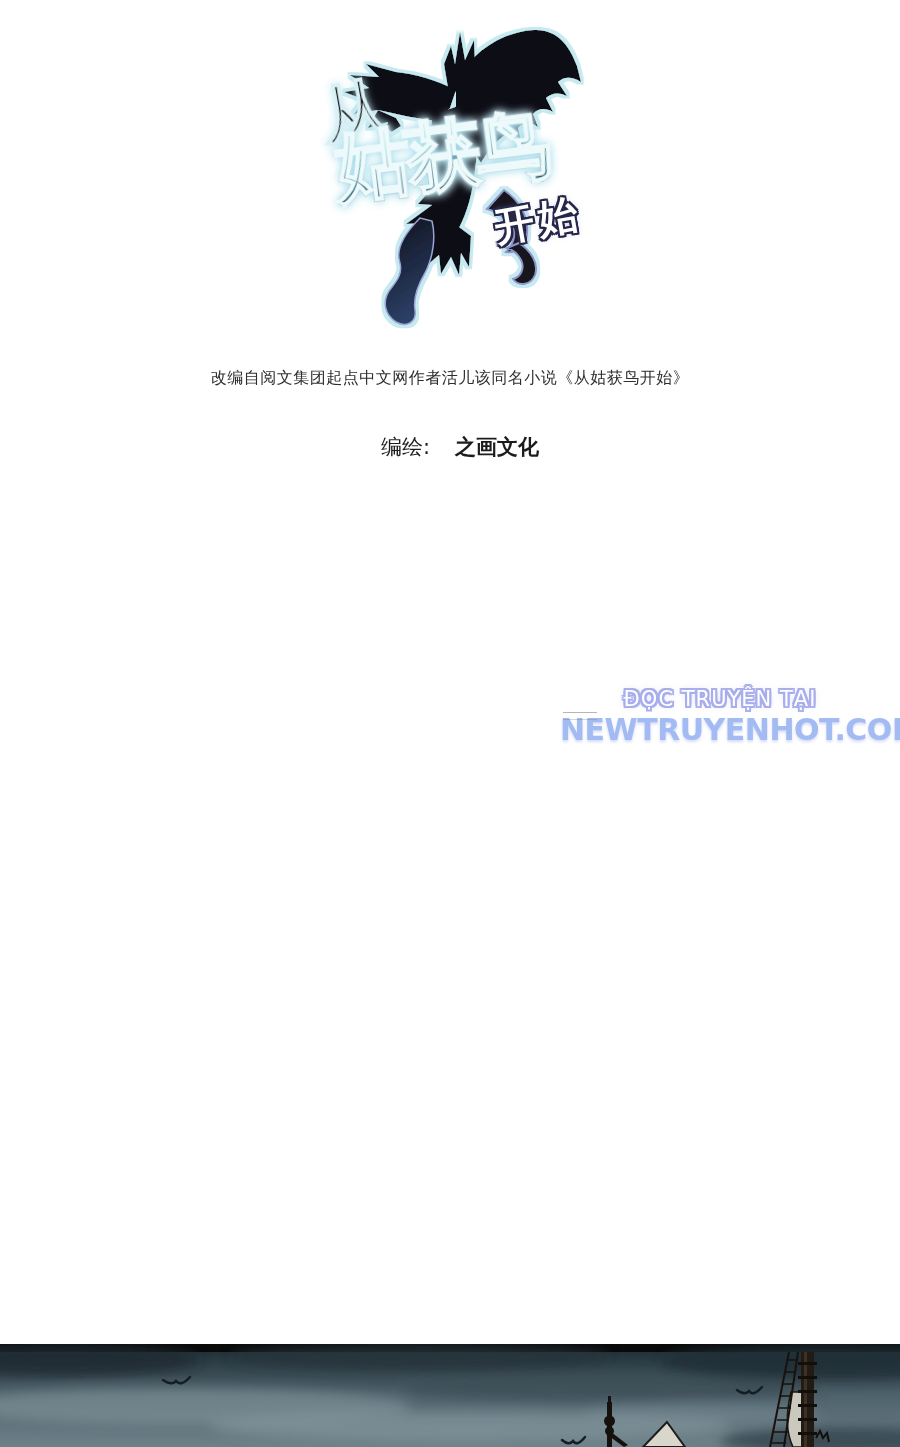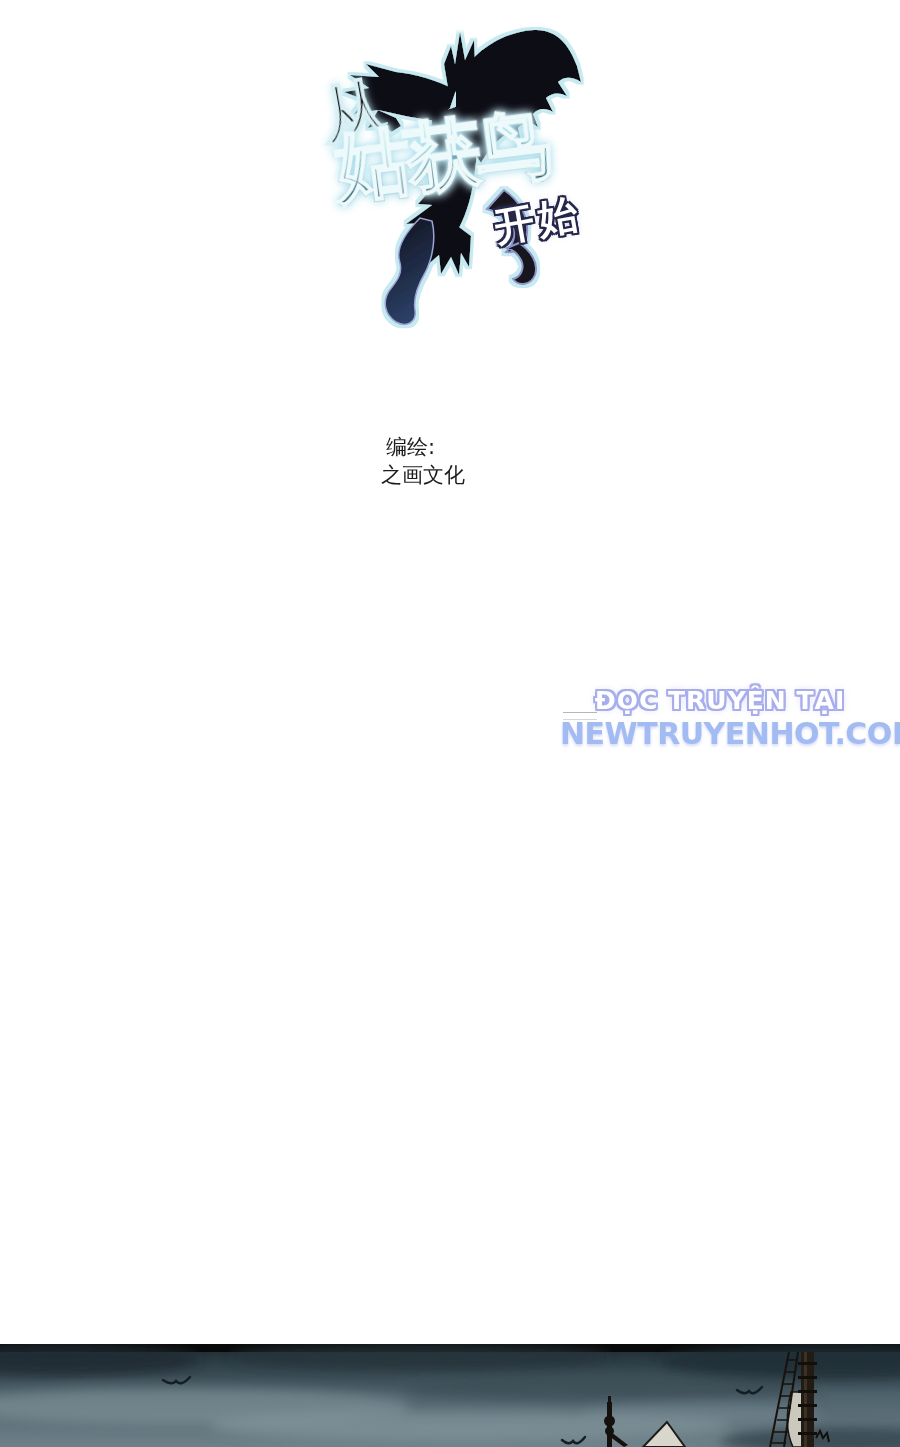--- a/index.html
+++ b/index.html
@@ -55,31 +55,31 @@
     z-index:5;
   }
 
   
   .adaptation{
     position:absolute;top:368px;left:0;width:900px;
     text-align:center;
     font-size:16px;color:#2e2e2e;letter-spacing:.5px;
   }
   .credits{position:absolute;top:433px;left:381px;font-size:21px;color:#1c1c1c;}
-  .credit-row{display:flex;height:32px;align-items:center;flex-direction:column;}
+  .credit-row{display:flex;height:32px;}
   .credit-label{display:inline-block;width:74px;}
-  .credit-value{display:inline-block;white-space:pre;}
+  .credit-value{display:inline-block;white-space:pre;font-weight:bold;}
 
   
   .watermark{
     position:absolute;top:688px;left:560px;width:320px;
     text-align:center;line-height:1.05;
   }
   .wm-line1{
-    font-size:25px;font-weight:700;letter-spacing:1px;
+    font-size:21px;font-weight:400;letter-spacing:1px;
     color:#ffffff;
     text-shadow:
       -2px -2px 0 #a8adec, 2px -2px 0 #a8adec,
       -2px  2px 0 #a8adec, 2px  2px 0 #a8adec,
        0   -2px 0 #a8adec, 0    2px 0 #a8adec,
       -2px  0   0 #a8adec, 2px  0   0 #a8adec,
        0 0 7px rgba(150,160,240,.55);
   }
   .wm-line2{
     margin-top:4px;
@@ -151,20 +151,21 @@
              C206,222 209,211 203,203 C197,195 188,189 179,187 Z"></path>
         <path fill="#16161f" stroke="#8f95c8" stroke-width="2" d="M211,221 C223,229 231,241 227,253 C223,263 211,265 205,257
              C213,255 217,246 213,238 C210,232 205,228 199,226 Z"></path>
       </g>
     </svg>
     <span class="logo-prefix">从</span>
     <span class="logo-title">姑获鸟</span>
     <span class="logo-suffix">开始</span>
   </div>
 
+  <div class="adaptation">改编自阅文集团起点中文网作者活儿该同名小说《从姑获鸟开始》</div>
 
   <div class="credits">
     <div class="credit-row">
       <span class="credit-label">编绘:</span>
       <span class="credit-value">之画文化</span>
     </div>
   </div>
 
   <div class="watermark">
     <div class="wm-line1">ĐỌC TRUYỆN TẠI</div>

